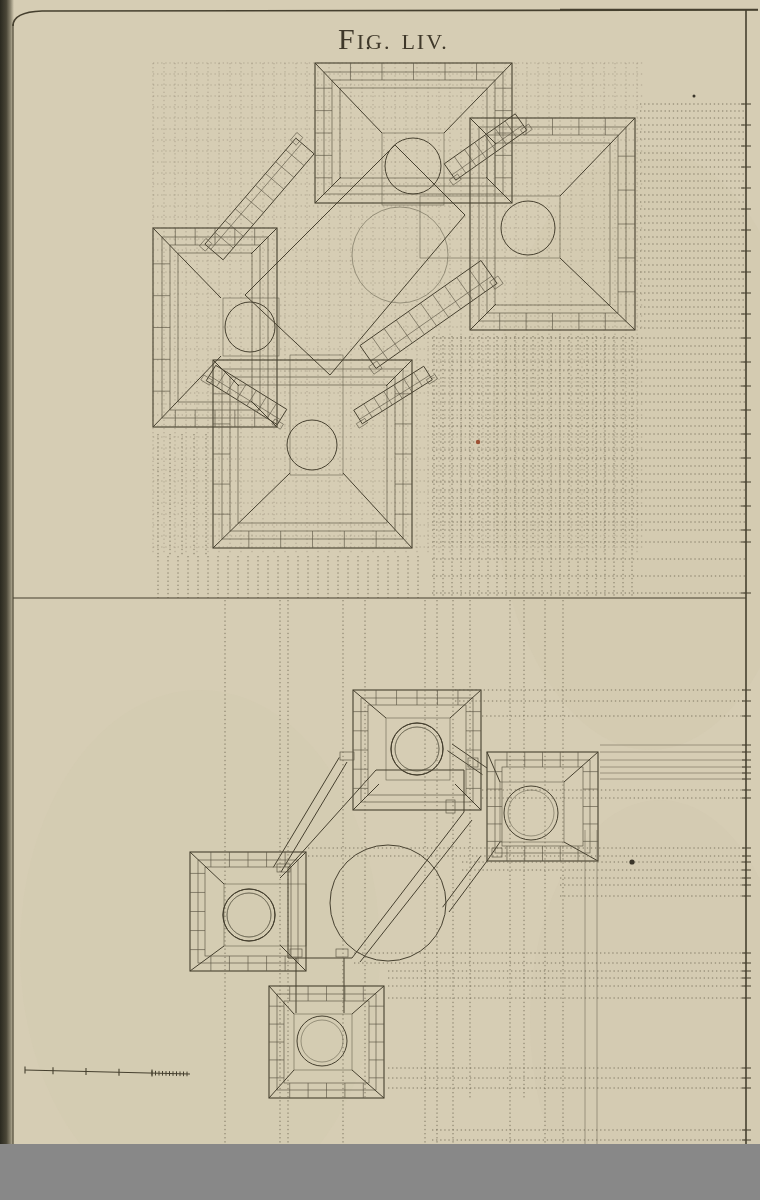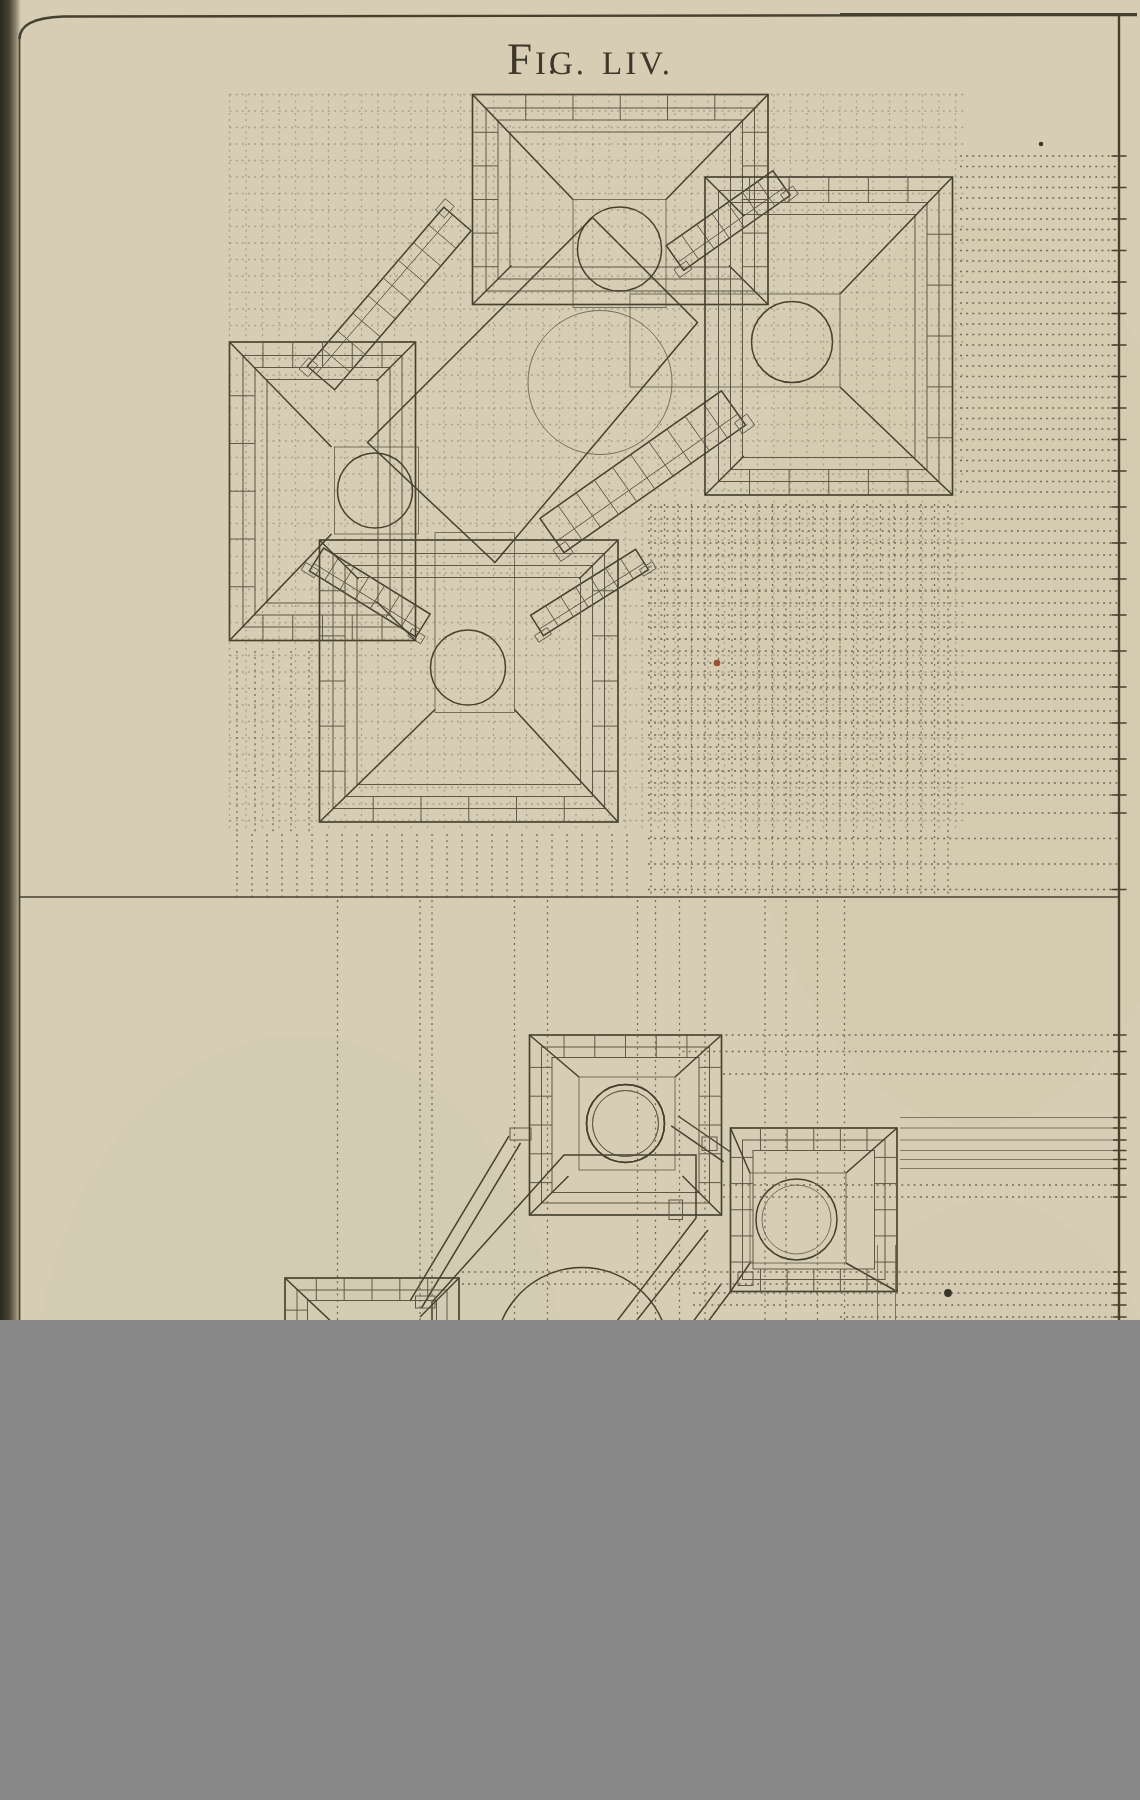--- a/index.html
+++ b/index.html
@@ -1,16 +1,16 @@
 <!DOCTYPE html>
 <html><head>
 <meta charset="utf-8">
 <style>
   html,body{margin:0;padding:0;background:#888;}
-  .page{position:relative;width:760px;height:880px;margin:0 auto;overflow:hidden;
+  .page{position:relative;width:760px;height:1144px;margin:0 auto;overflow:hidden;
         font-family:"Liberation Serif",serif;}
   svg{position:absolute;left:0;top:0;display:block;}
   .ink{stroke:#46402f;fill:none;stroke-width:1;}
   .w11{stroke-width:1.1;} .w16{stroke-width:1.6;}
   .thin{stroke:#5d5645;fill:none;stroke-width:.65;}
   .hair{stroke:#55503e;fill:none;stroke-width:.5;}
   .dot{stroke:#6b6450;fill:none;stroke-width:.85;stroke-dasharray:1.3 2.8;opacity:.95;}
   .dotg{opacity:.42;}
   .solidthin{stroke:#6b6450;fill:none;stroke-width:.55;}
   .tick{stroke:#46402f;fill:none;stroke-width:1;}

